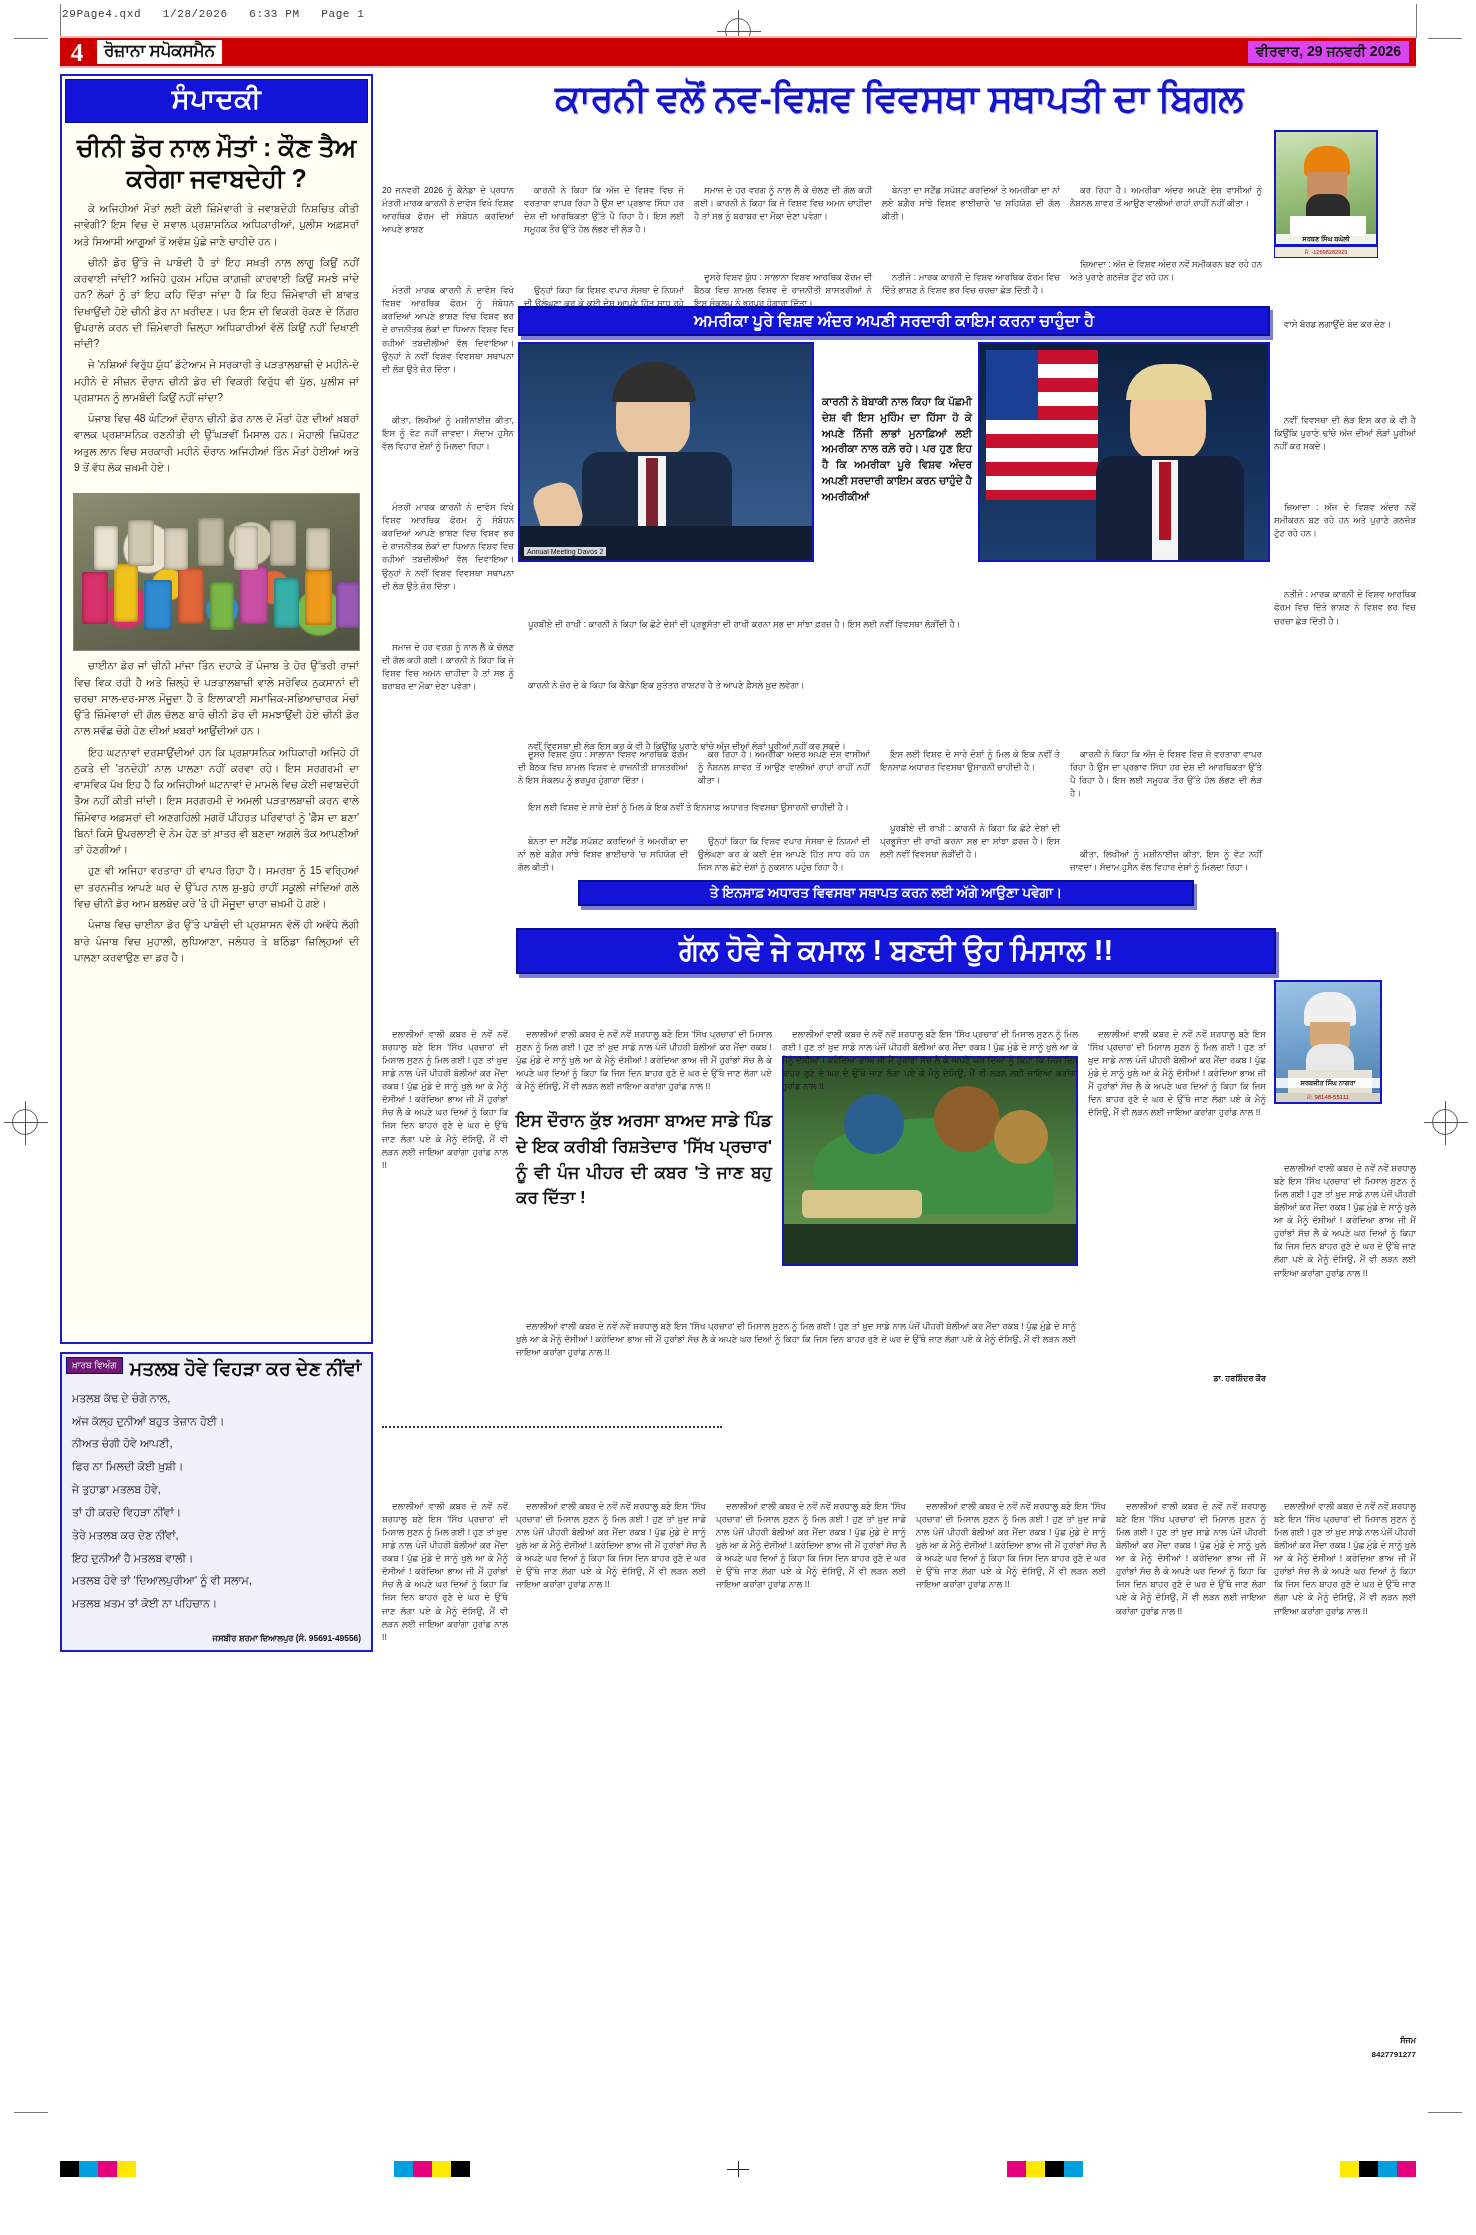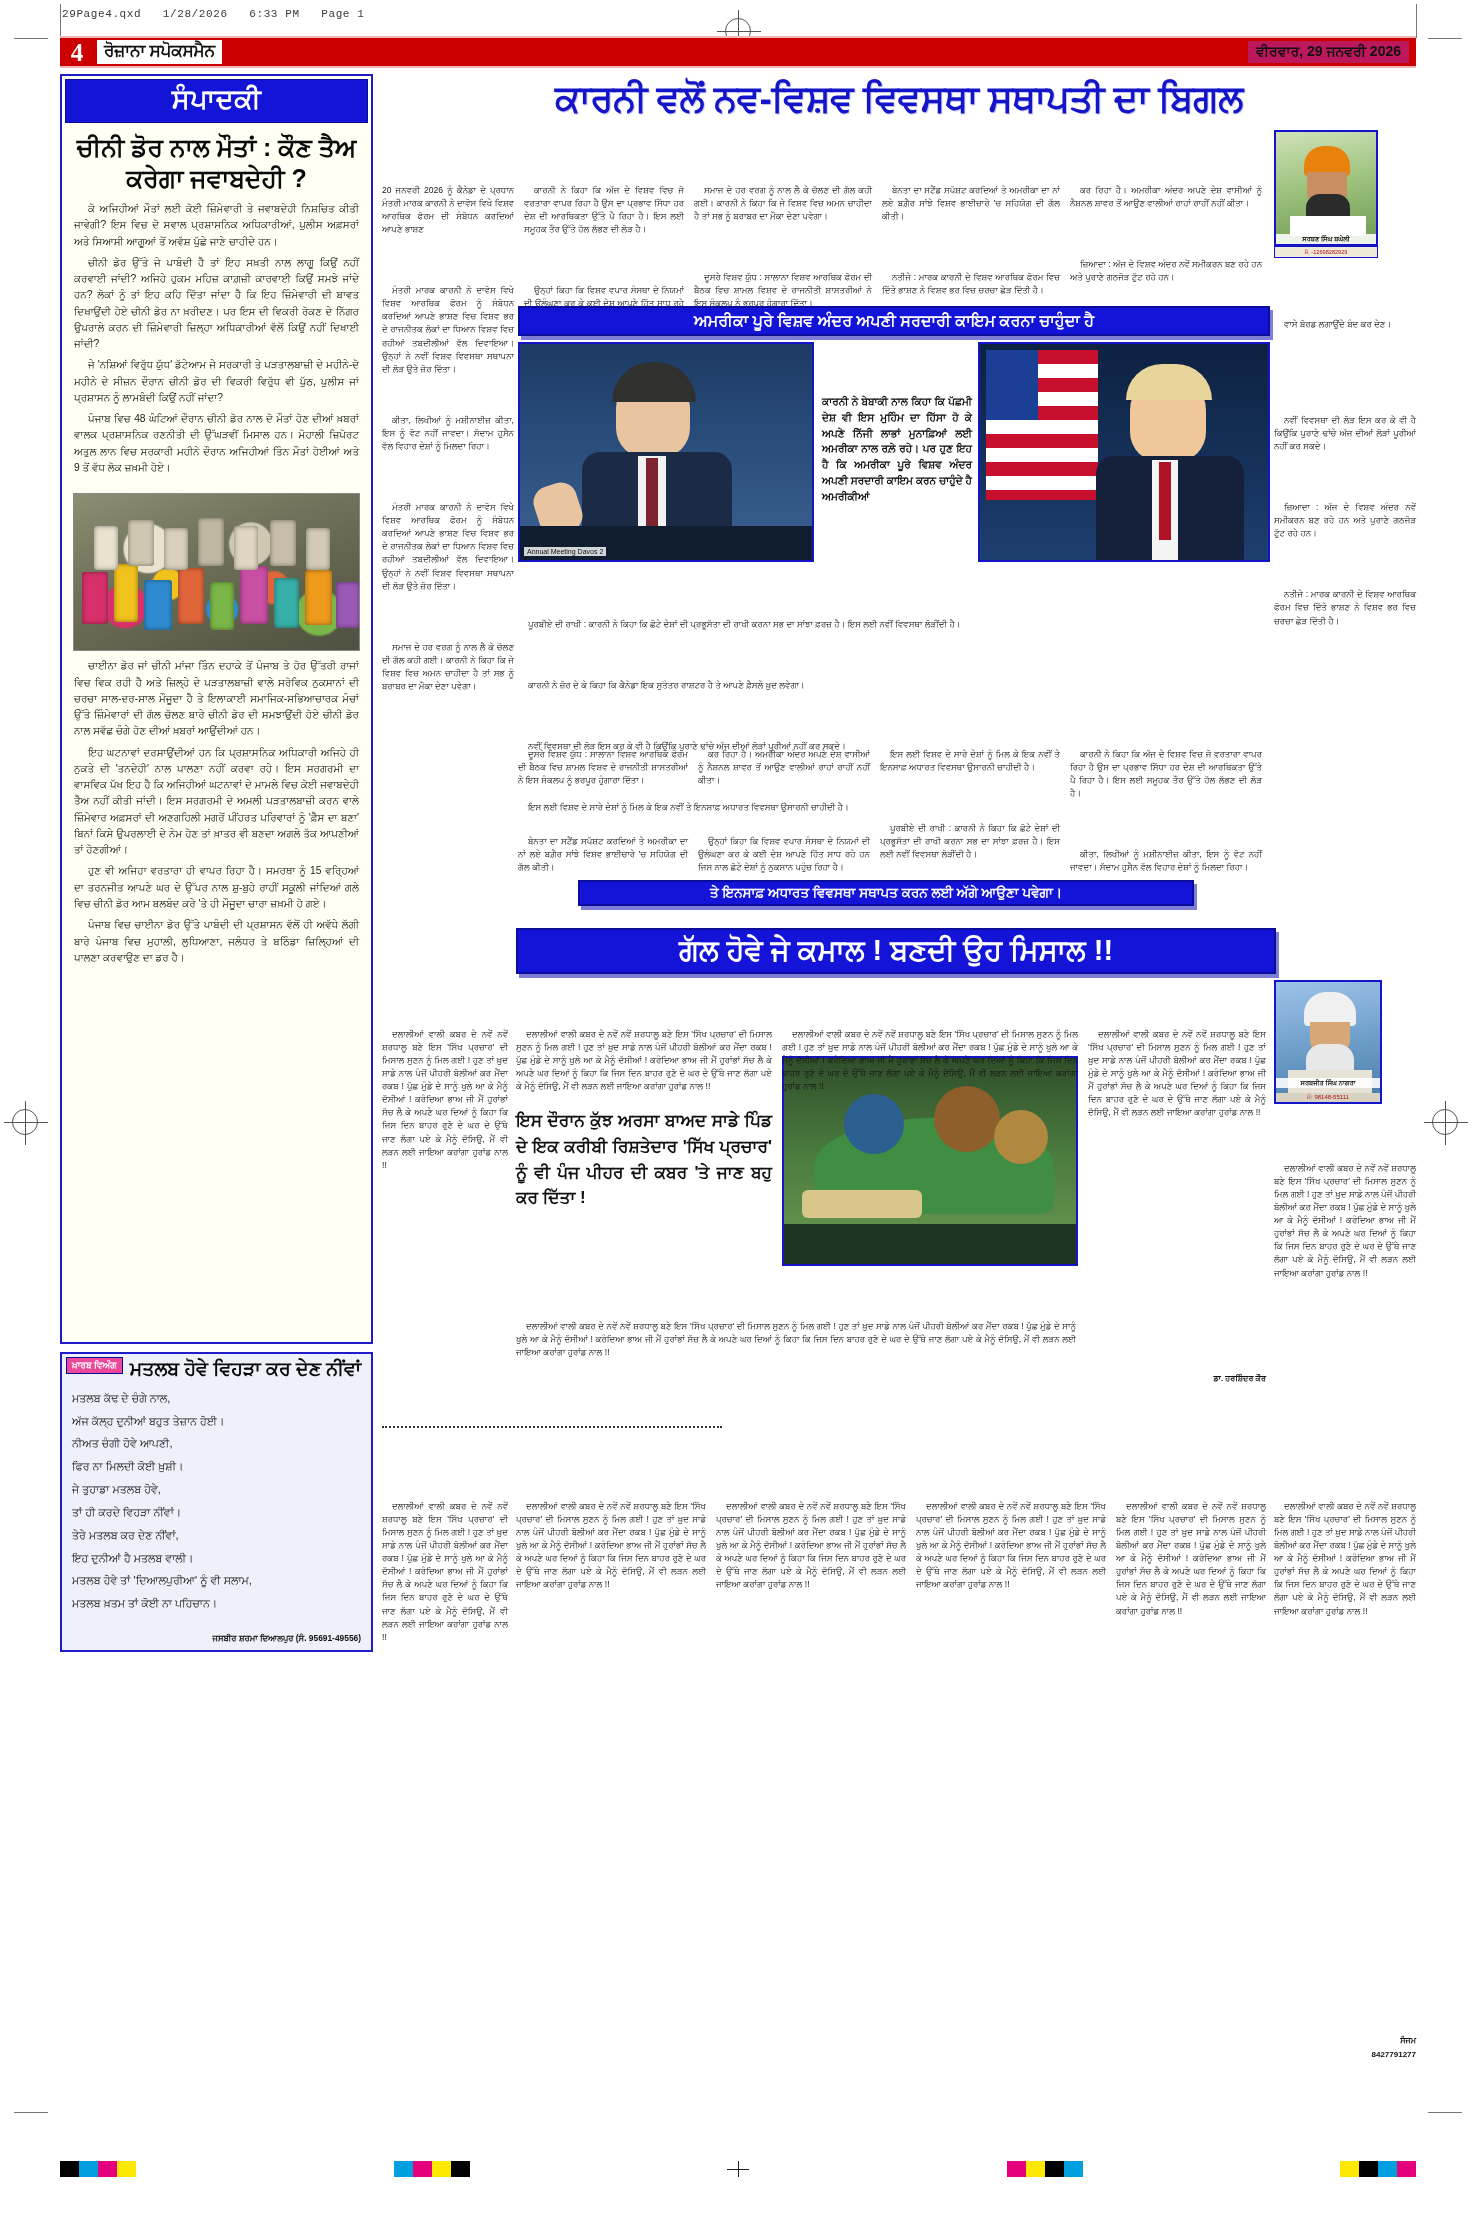--- a/index.html
+++ b/index.html
@@ -54,21 +54,21 @@
   }
   .mast-title {
     background: #ffffff; color: #111;
     font-weight: bold; font-size: 17px;
     padding: 1px 7px 3px 7px; margin-left: 2px;
     border: 1px solid #cc0000;
     letter-spacing: -.3px;
   }
   .mast-date {
     margin-left: auto; margin-right: 6px;
-    background: #be185d; color: #111;
+    background: #d946ef; color: #111;
     font-weight: bold; font-size: 14px;
     padding: 2px 8px 3px 8px;
     border: 1px solid #cc0000;
   }
 
   
   .frame {
     position: absolute; left: 60px; top: 74px;
     width: 1356px; height: 2035px;
   }
@@ -200,22 +200,22 @@
 
   
   .adbox {
     position: absolute; left: 0px; top: 1278px;
     width: 313px; height: 300px;
     background: #eef0fa;
     border: 2px solid #1c1cc8;
   }
   .ad-tag {
     position: absolute; left: 4px; top: 3px;
-    background: #ec4899; color: #fff;
-    font-size: 9px; font-weight: bold;
+    background: #701a75; color: #fff;
+    font-size: 9px; font-weight: normal;
     padding: 2px 5px;
     border: 1px solid #0a0a9a;
   }
   .ad-title {
     margin: 4px 4px 0 62px;
     color: #0a0a0a; font-size: 19px; font-weight: bold;
     text-align: center; line-height: 1.15;
   }
   .ad-body {
     margin: 10px 10px 0 10px;

